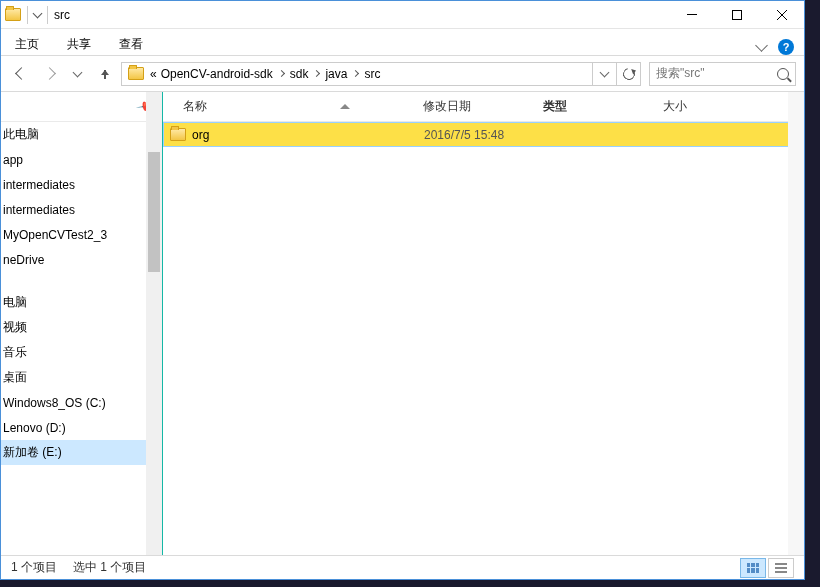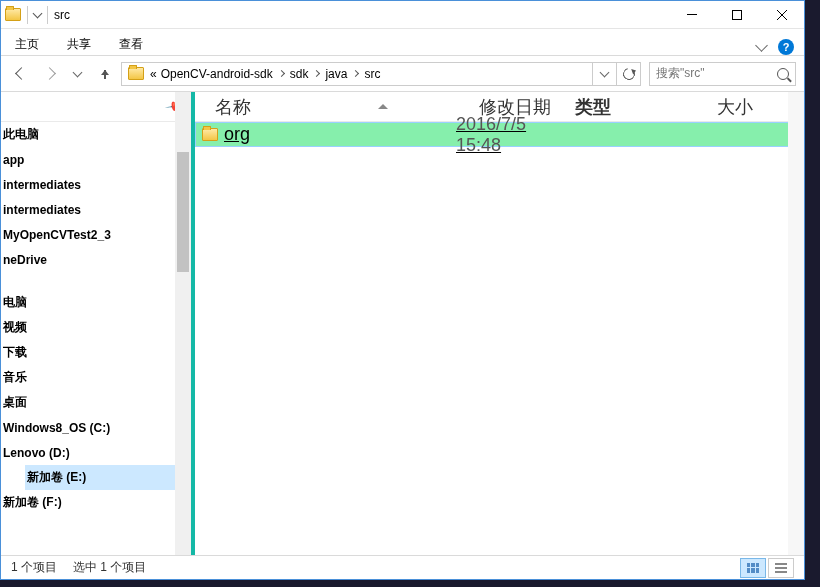--- a/index.html
+++ b/index.html
@@ -46,41 +46,41 @@
   .refresh-icon::after{content:"";position:absolute;top:-2px;right:-1px;width:0;height:0;border-left:3px solid transparent;border-right:3px solid transparent;border-bottom:4px solid #555;transform:rotate(40deg);}
 
   .search-box { flex:1; height:24px; border:1px solid #ccc; display:flex; align-items:center; padding:0 6px; font-size:12px; color:#777; margin-left:4px; }
   .search-box .mag { margin-left:auto; width:12px; height:12px; border:1.5px solid #555; border-radius:50%; position:relative; }
   .search-box .mag::after { content:""; position:absolute; width:5px; height:1.5px; background:#555; bottom:-2px; right:-4px; transform:rotate(45deg); }
 
   
   .body { flex:1; display:flex; min-height:0; }
 
   
-  .sidebar { width: 194px; border-right:4px solid #14b8a6; position:relative; overflow:hidden; font-size:12px;font-weight:bold; }
+  .sidebar { width: 162px; border-right:1px solid #14b8a6; position:relative; overflow:hidden; font-size:12px; }
   .sb-scroll { position:absolute; right:0; top:0; width:16px; height:100%; background:#f0f0f0; }
   .sb-scroll-thumb { position:absolute; left:2px; width:12px; background:#c2c2c2; top:60px; height:120px; }
   .sb-header { height:30px; display:flex; align-items:center; padding:0 8px; border-bottom:1px solid #eaeaea; }
   .pin-icon { margin-left:auto; color:#555; transform:rotate(35deg); font-size:13px;}
   .sb-item { height:25px; display:flex; align-items:center; padding-left:2px; padding-right:20px;}
-  .sb-item.sel { background:#cce8ff;margin-left:24px; }
+  .sb-item.sel { background:#cce8ff; }
   .sb-item.spacer { height:18px; }
 
   
-  .filepane { flex:1; display:flex; flex-direction:column; font-size:18px; position:relative; }
+  .filepane { flex:1; display:flex; flex-direction:column; font-size:12px; position:relative; }
   .fp-scroll { position:absolute; right:0; top:0; width:16px; height:100%; background:#f7f7f7; }
   .col-headers { height:30px; display:flex; align-items:center; border-bottom:1px solid #eaeaea; color:#333; padding-left:20px;}
   .col { }
   .col.name { width: 240px; display:flex; align-items:center; gap:60px;}
   .sort-caret { width:0;height:0;border-left:5px solid transparent;border-right:5px solid transparent;border-bottom:5px solid #888; margin:0 auto;}
-  .col.date { width: 120px; text-align: center; }
+  .col.date { width: 120px; }
   .col.type { width: 120px; font-weight: bold; }
-  .col.size { width: 80px; text-align: center; }
+  .col.size { width: 80px; }
   .file-row { height:25px; display:flex; align-items:center; padding-left:6px;}
-  .file-row.sel { background:#86efac; border:1px solid #99d1ff;text-decoration:underline;}
+  .file-row.sel { background:#fde047; border:1px solid #99d1ff;}
   .file-row .fname { width:254px; display:flex; align-items:center; gap:6px;}
   .file-row .fdate { width:120px; color:#555;}
   .file-row .ftype { width:120px; color:#333;}
 
   
   .status { height:24px; border-top:1px solid #dadada; display:flex; align-items:center; font-size:12px; padding:0 10px; color:#333; gap:16px;}
   .status-right { margin-left:auto; display:flex; gap:2px;}
   .view-btn { width:26px; height:20px; border:1px solid #ccc; display:flex; align-items:center; justify-content:center;}
   .view-btn.sel { background:#cce8ff; border-color:#7ab8e8;}
   .grid-ico { width:12px; height:10px; display:grid; grid-template-columns:1fr 1fr 1fr; grid-template-rows:1fr 1fr; gap:1px;}
@@ -181,27 +181,25 @@
       <div id="sb-items">
           <div class="sb-item">此电脑</div>
           <div class="sb-item">app</div>
           <div class="sb-item">intermediates</div>
           <div class="sb-item">intermediates</div>
           <div class="sb-item">MyOpenCVTest2_3</div>
           <div class="sb-item">neDrive</div>
           <div class="sb-item spacer"></div>
           <div class="sb-item">电脑</div>
           <div class="sb-item">视频</div>
-          <div class="sb-item">下载</div>
           <div class="sb-item">音乐</div>
           <div class="sb-item">桌面</div>
           <div class="sb-item">Windows8_OS (C:)</div>
           <div class="sb-item">Lenovo (D:)</div>
           <div class="sb-item sel">新加卷 (E:)</div>
-          <div class="sb-item">新加卷 (F:)</div>
         </div>
       <div class="sb-scroll">
           <div class="sb-scroll-thumb"></div>
         </div>
     </div>
 
     <div class="filepane">
       <div class="col-headers">
         <div class="col name">
           <span>名称</span>

